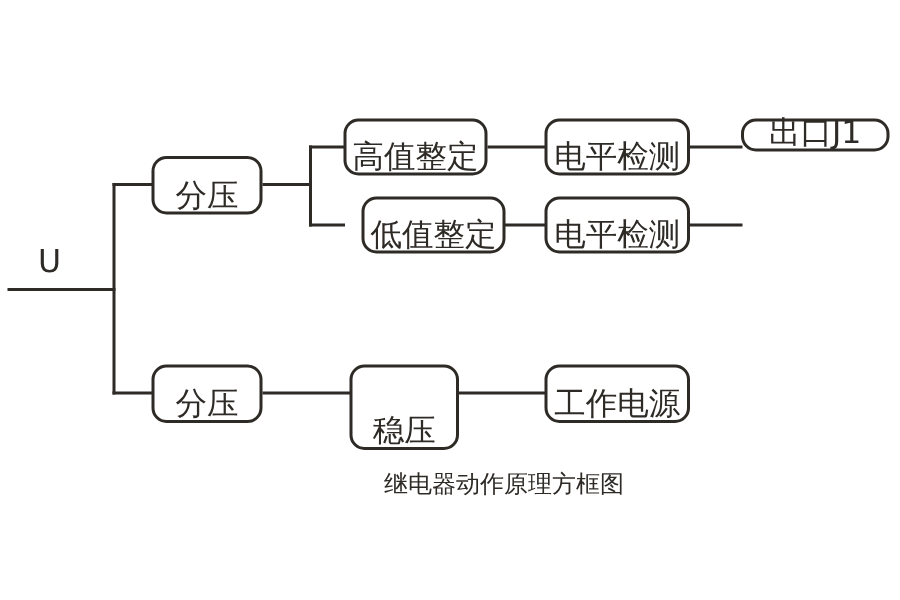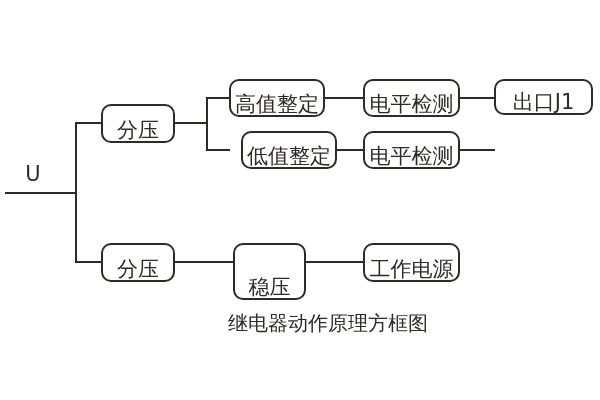--- a/index.html
+++ b/index.html
@@ -40,24 +40,24 @@
     left: 22px;
     top: 164px;
     width: 22px;
     font-size: 21px;
     color: var(--stroke, #2e2a26);
     text-align: center;
     line-height: 1;
   }
   .caption {
     position: absolute;
-    left: 228px;
+    left: 256px;
     top: 312px;
     width: 200px;
-    font-size: 20px;
+    font-size: 16px;
     letter-spacing: 0px;
     color: var(--stroke, #2e2a26);
     white-space: nowrap;
     line-height: 22px;
   }
 </style>
 </head>
 <body>
 
 <div class="canvas">
@@ -82,21 +82,21 @@
   </div>
   <div class="box" style="left:229px;top:79px;width:96px;height:38px;">
     <span>高值整定</span>
   </div>
   <div class="box" style="left:241px;top:131px;width:96px;height:38px;">
     <span>低值整定</span>
   </div>
   <div class="box" style="left:363px;top:79px;width:97px;height:38px;">
     <span>电平检测</span>
   </div>
-  <div class="box" style="left:494px;top:79px;width:99px;height:36px;">
+  <div class="box" style="left:494px;top:79px;width:99px;height:22px;">
     <span>出口J1</span>
   </div>
   <div class="box" style="left:363px;top:131px;width:97px;height:38px;">
     <span>电平检测</span>
   </div>
   <div class="box" style="left:101px;top:243px;width:74px;height:39px;">
     <span>分压</span>
   </div>
   <div class="box" style="left:233px;top:243px;width:73px;height:57px;">
     <span>稳压</span>

